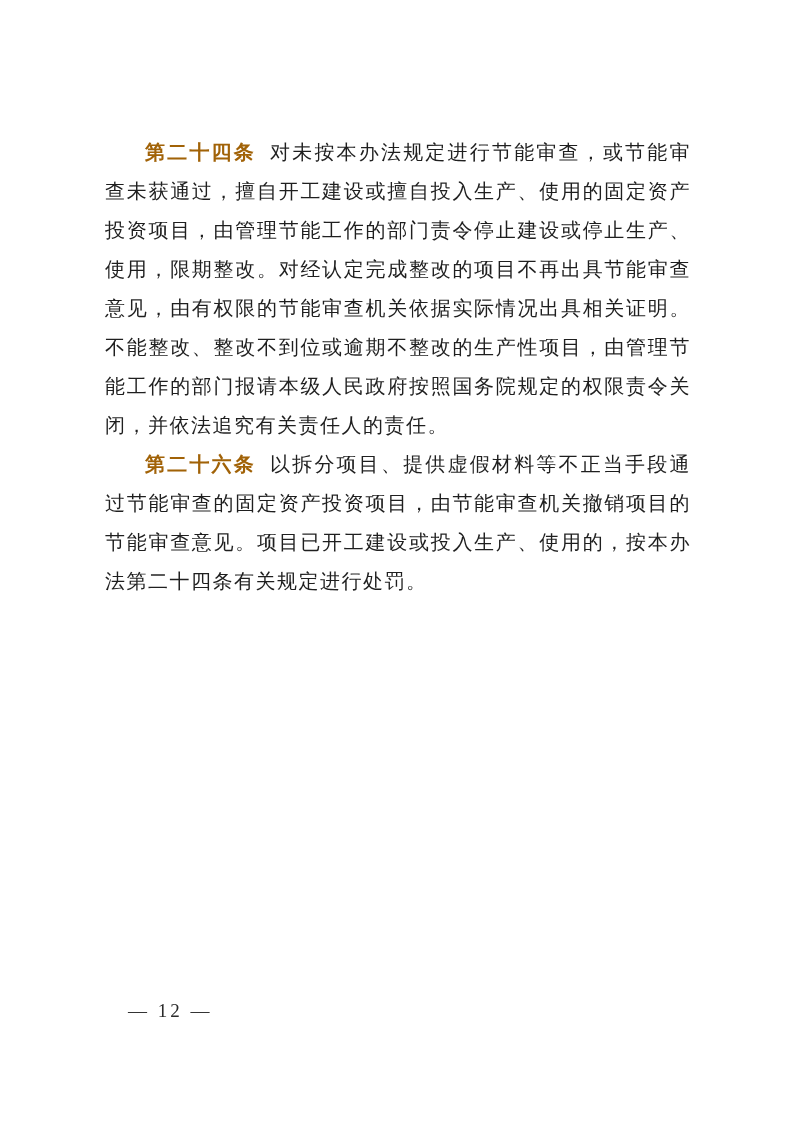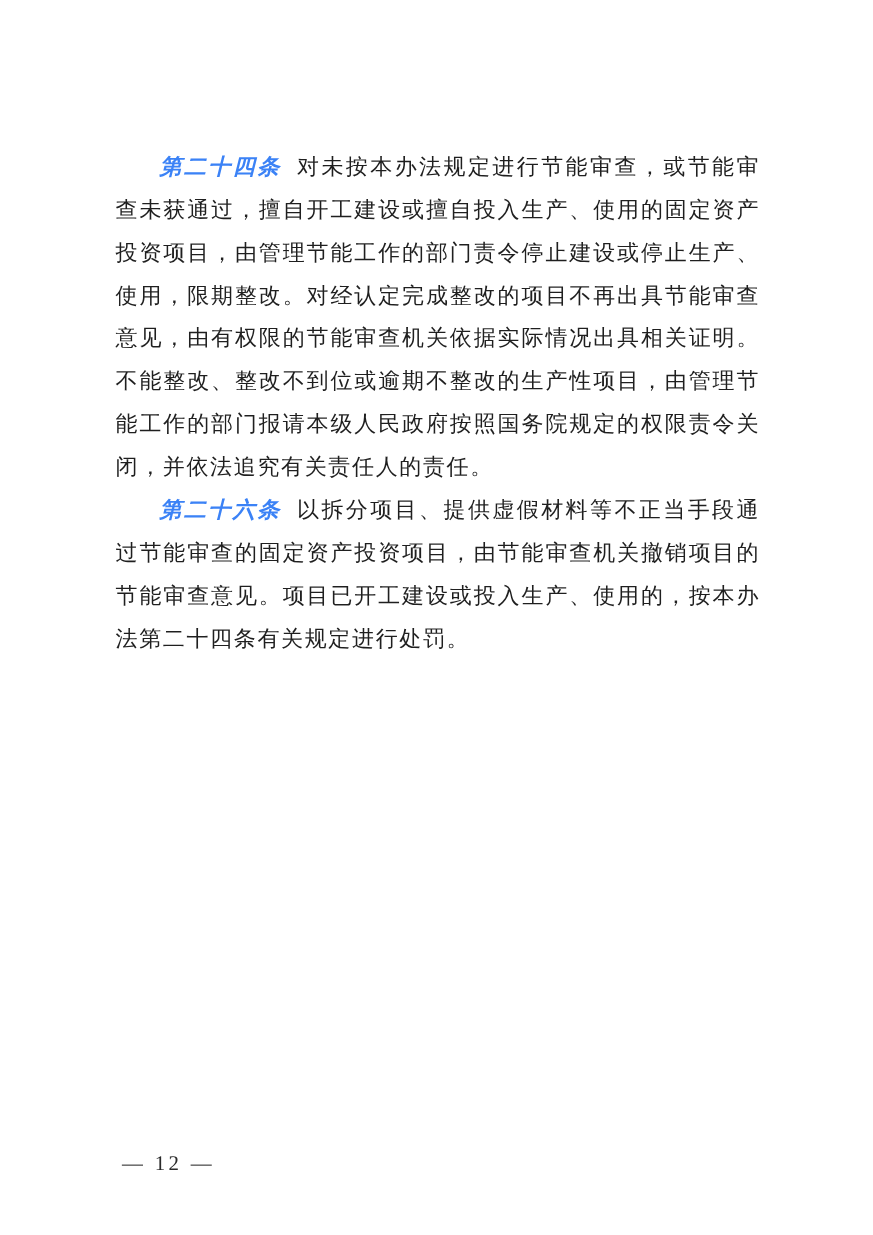--- a/index.html
+++ b/index.html
@@ -31,36 +31,34 @@
     text-align: justify;
     text-justify: inter-character;
     text-indent: 2em;
     letter-spacing: 1.5px;
     word-break: break-all;
   }
   .article-heading {
     font-weight: 700;
     font-family: "Liberation Sans", "DejaVu Sans", sans-serif;
     padding-right: 14px;
-    color: #3b82f6;
-    font-style: italic;
+    color: #a16207;
   }
   .article-body {
     font-weight: 400;
     margin-top: 16px;
   }
   .page-number {
     position: absolute;
-    left: 111px;
+    left: 128px;
     top: 1000px;
     font-size: 19px;
     letter-spacing: 3px;
     color: #2a2a2a;
     font-family: "Liberation Serif", "DejaVu Serif", serif;
-    margin-top: 48px;
   }
   .footer-watermark {
     position: absolute;
     top: 1066px;
     right: 20px;
     height: 44px;
     display: flex;
     align-items: center;
     gap: 11px;
     color: #701a75;

